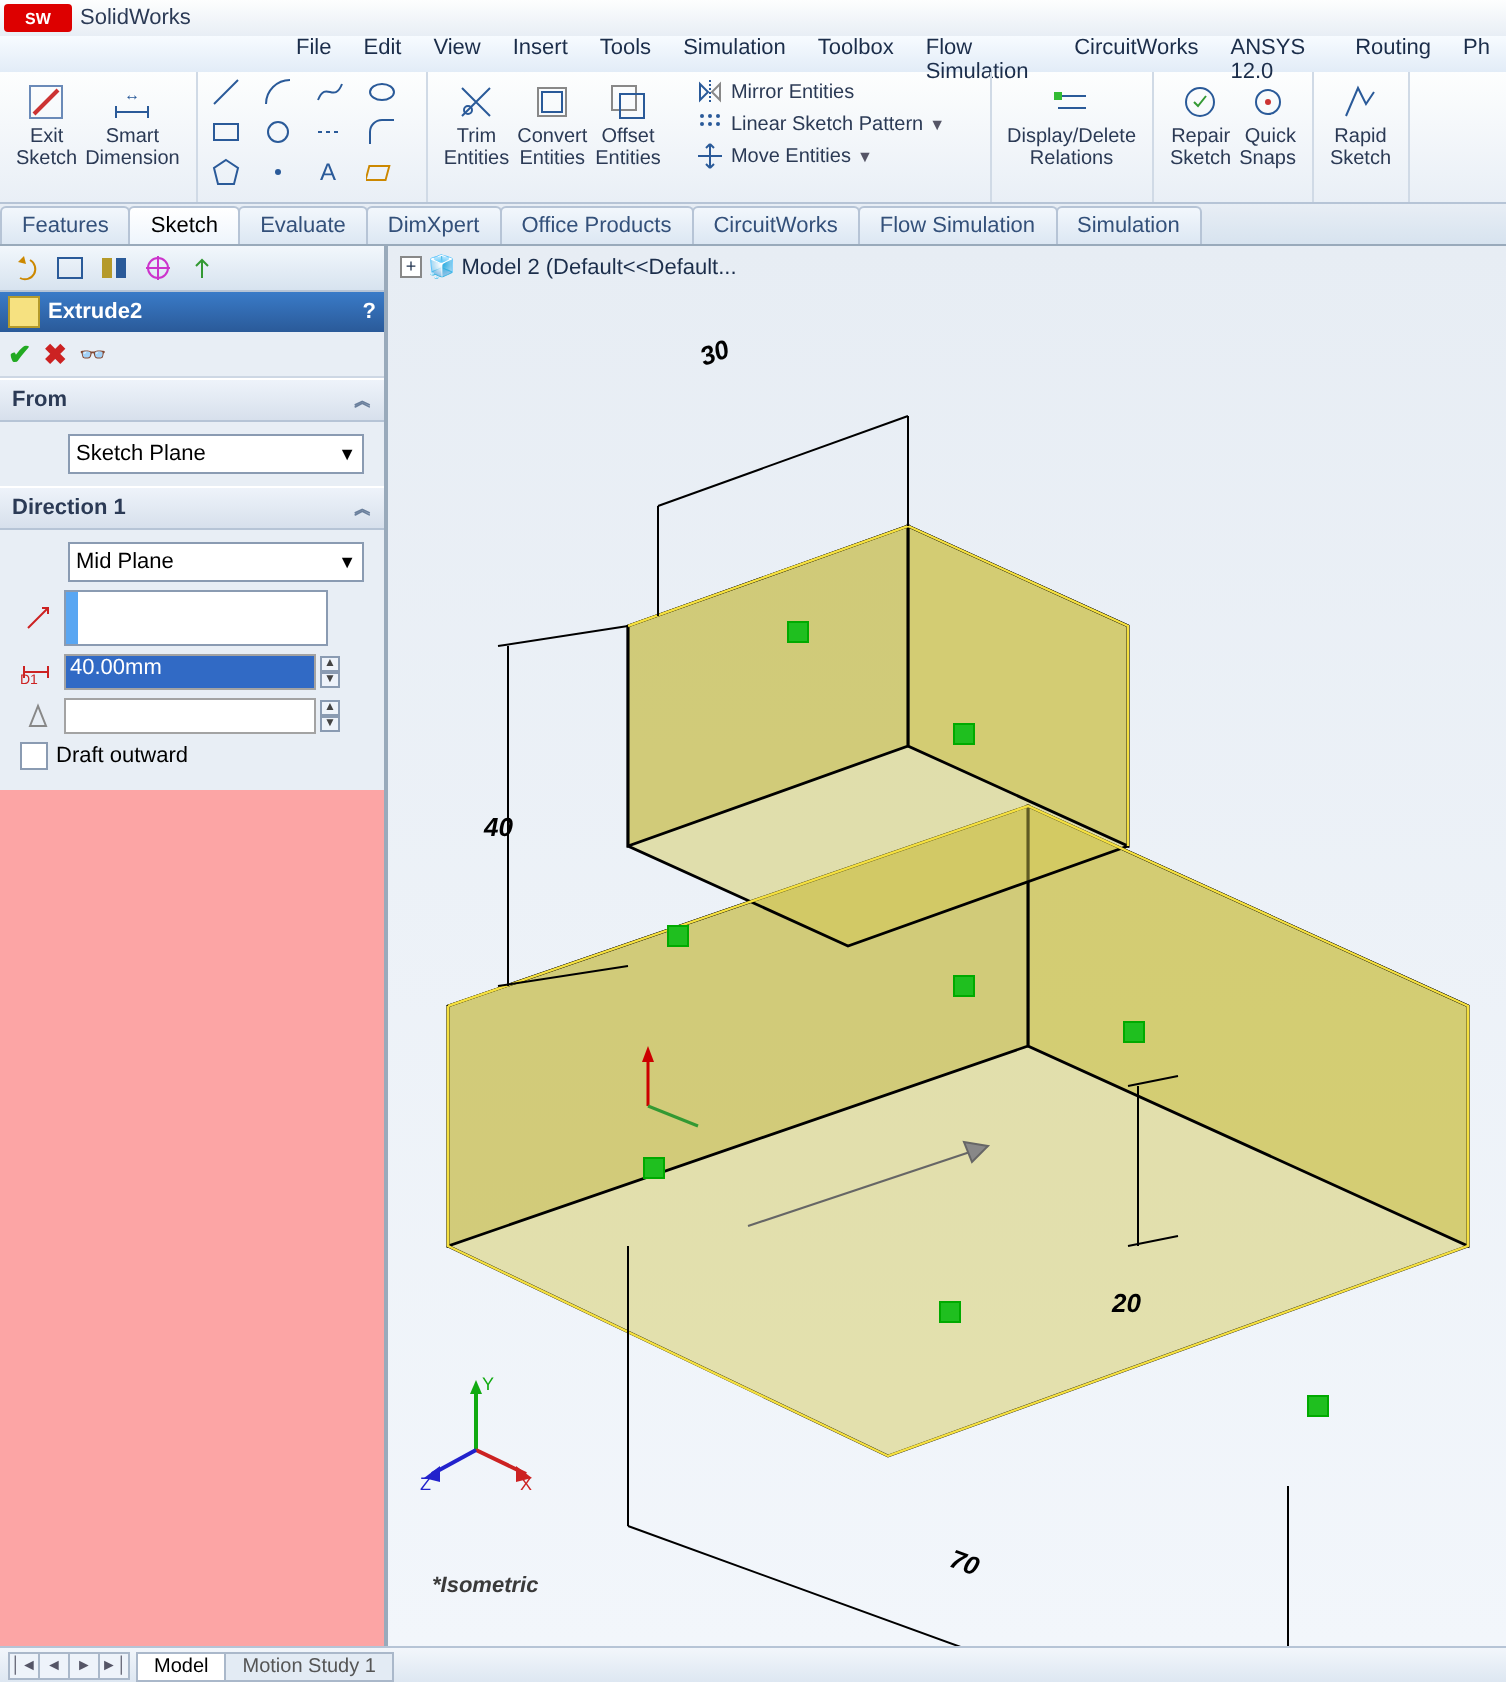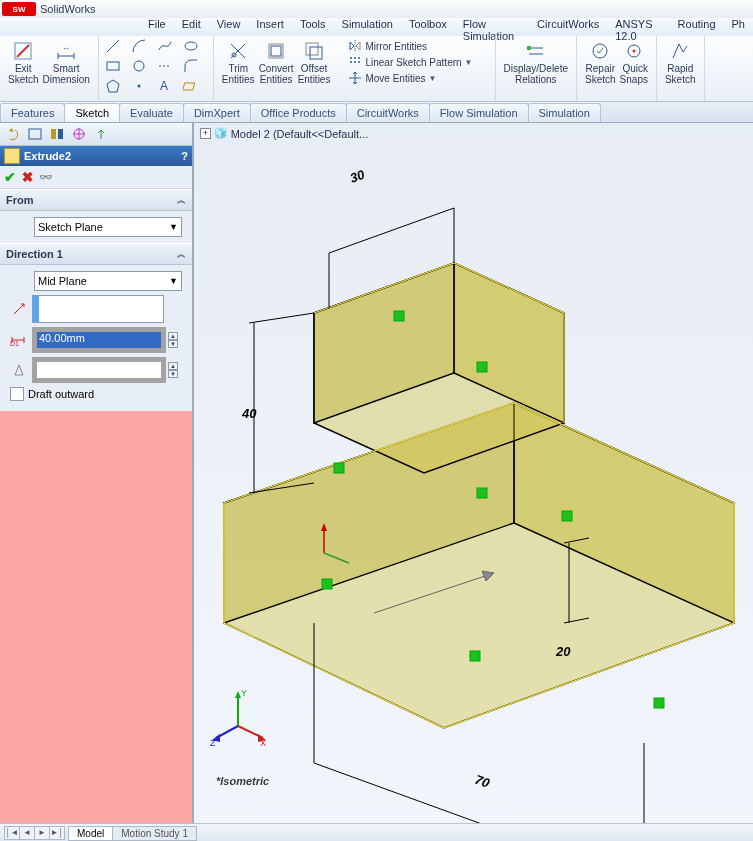--- a/index.html
+++ b/index.html
@@ -31,29 +31,29 @@
 .pm-title .ticon{width:14px;height:14px;background:#f6e180;border:1px solid #b59a2a;margin-right:4px}
 .pm-actions{height:22px;display:flex;align-items:center;padding:0 4px;background:#e8eef5;border-bottom:1px solid #cdd7e4}
 .pm-actions span{margin-right:6px}
 .section-head{height:20px;background:linear-gradient(#eef3fa,#d7e0ec);border-top:1px solid #fff;border-bottom:1px solid #b6c4d6;display:flex;align-items:center;justify-content:space-between;padding:0 6px;font-weight:bold;color:#2b3a55}
 .chev{font-size:9px;color:#6a7f9c}
 .section-body{padding:6px 10px;background:#e8eef5}
 .combo{width:140px;height:18px;border:1px solid #8a9bb2;background:#fff;display:flex;align-items:center;justify-content:space-between;padding:0 3px;font-size:11px;margin-left:24px}
 .row{display:flex;align-items:center;margin:4px 0}
 .row .icn{width:18px;height:16px;margin-right:4px;display:flex;align-items:center;justify-content:center}
 .wideinput{width:130px;height:26px;border:1px solid #8a9bb2;background:#fff}
-.numinput{width:120px;height:16px;border:5px solid #a3a3a3;background:#fff;padding:0 2px;font-size:11px}
+.numinput{width:120px;height:16px;border:1px solid #a3a3a3;background:#fff;padding:0 2px;font-size:11px}
 .numinput.sel{background:#316ac5;color:#fff}
 .spin{width:10px;height:16px;display:flex;flex-direction:column;margin-left:2px}
 .spin div{flex:1;border:1px solid #8a9bb2;background:#eef3fa;font-size:6px;line-height:6px;text-align:center;color:#444}
 .chk{width:12px;height:12px;border:1px solid #8a9bb2;background:#fff;margin-right:4px}
 
 .viewport{flex:1;position:relative;background:linear-gradient(#e7edf4,#f2f6fb)}
 .triad{position:absolute;left:14px;bottom:75px}
-.isolabel{position:absolute;left:22px;bottom:36px;font-weight:bold;font-style:italic;color:#3a3a3a}
+.isolabel{position:absolute;left:22px;bottom:24px;font-weight:bold;font-style:italic;color:#3a3a3a}
 .tree-top{position:absolute;left:6px;top:4px;display:flex;align-items:center;font-size:11px;color:#1b2d4a}
 .tree-top .plus{width:9px;height:9px;border:1px solid #888;font-size:9px;line-height:8px;text-align:center;margin-right:3px;background:#fff}
 
 .bottom{height:18px;background:linear-gradient(#f2f6fb,#dce6f1);display:flex;align-items:center;border-top:1px solid #b6c4d6}
 .nav{width:60px;height:14px;display:flex;margin:0 4px}
 .nav div{flex:1;border:1px solid #aab8ca;margin-right:-1px;background:#eef3fa;font-size:8px;text-align:center;line-height:12px;color:#556}
 .btab{padding:1px 8px;border:1px solid #aab8ca;background:#fff;font-size:10px;margin-right:-1px}
 .btab.inactive{background:#e3ebf4;color:#555}
 </style>
 </head>

